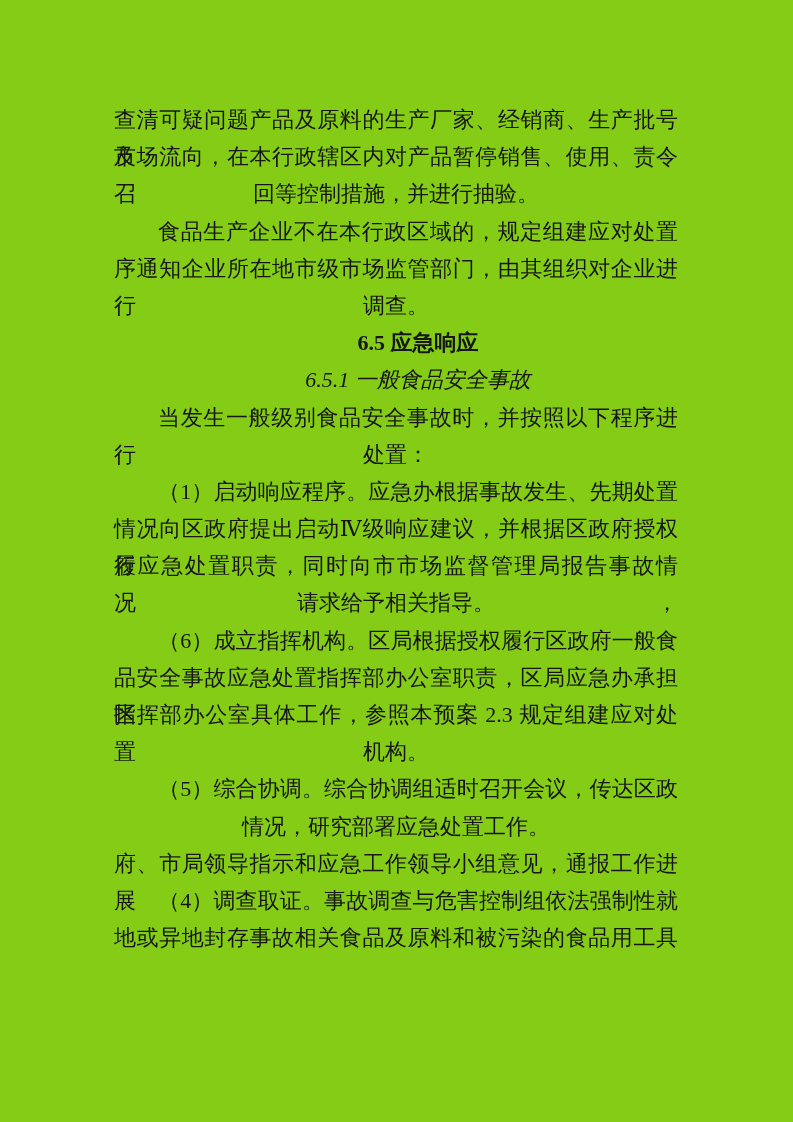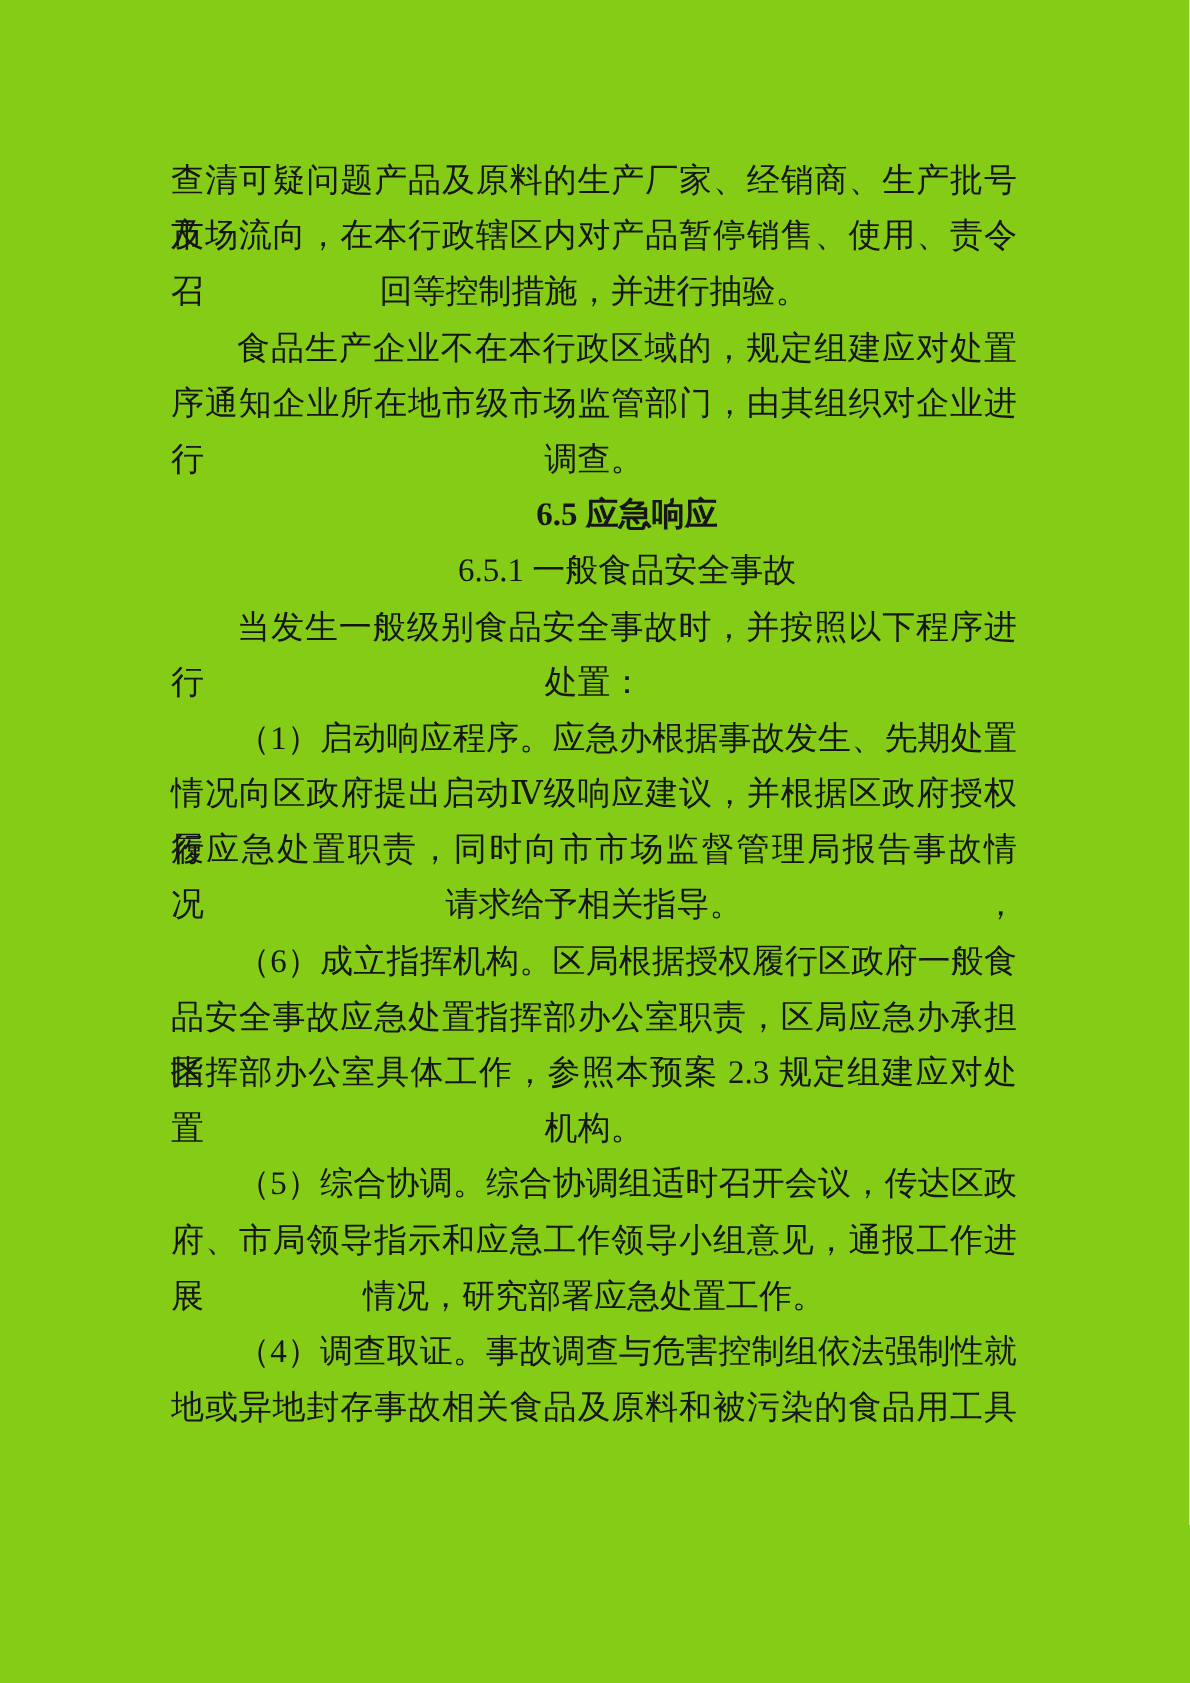--- a/index.html
+++ b/index.html
@@ -38,20 +38,21 @@
   }
   
   .line.indent {
     text-indent: 44px;
   }
   .line.h2 {
     font-weight: 700;
   }
   .line.h3 {
     font-weight: 400;
+    font-style: italic;
   }
 </style>
 </head>
 <body>
 
 <div class="page" style="background: #84cc16; color: rgb(22, 22, 22);">
   <div class="content">
       <div class="line fill">查清可疑问题产品及原料的生产厂家、经销商、生产批号及</div>
       <div class="line fill">市场流向，在本行政辖区内对产品暂停销售、使用、责令召</div>
       <div class="line">回等控制措施，并进行抽验。</div>
@@ -64,18 +65,18 @@
       <div class="line">处置：</div>
       <div class="line fill indent">（1）启动响应程序。应急办根据事故发生、先期处置</div>
       <div class="line fill">情况向区政府提出启动Ⅳ级响应建议，并根据区政府授权履</div>
       <div class="line fill">行应急处置职责，同时向市市场监督管理局报告事故情况，</div>
       <div class="line">请求给予相关指导。</div>
       <div class="line fill indent">（6）成立指挥机构。区局根据授权履行区政府一般食</div>
       <div class="line fill">品安全事故应急处置指挥部办公室职责，区局应急办承担区</div>
       <div class="line fill">指挥部办公室具体工作，参照本预案 2.3 规定组建应对处置</div>
       <div class="line">机构。</div>
       <div class="line fill indent">（5）综合协调。综合协调组适时召开会议，传达区政</div>
+      <div class="line">情况，研究部署应急处置工作。</div>
       <div class="line fill">府、市局领导指示和应急工作领导小组意见，通报工作进展</div>
-      <div class="line">情况，研究部署应急处置工作。</div>
       <div class="line fill indent">（4）调查取证。事故调查与危害控制组依法强制性就</div>
       <div class="line fill">地或异地封存事故相关食品及原料和被污染的食品用工具</div>
     </div>
 </div>
 
 </body></html>

